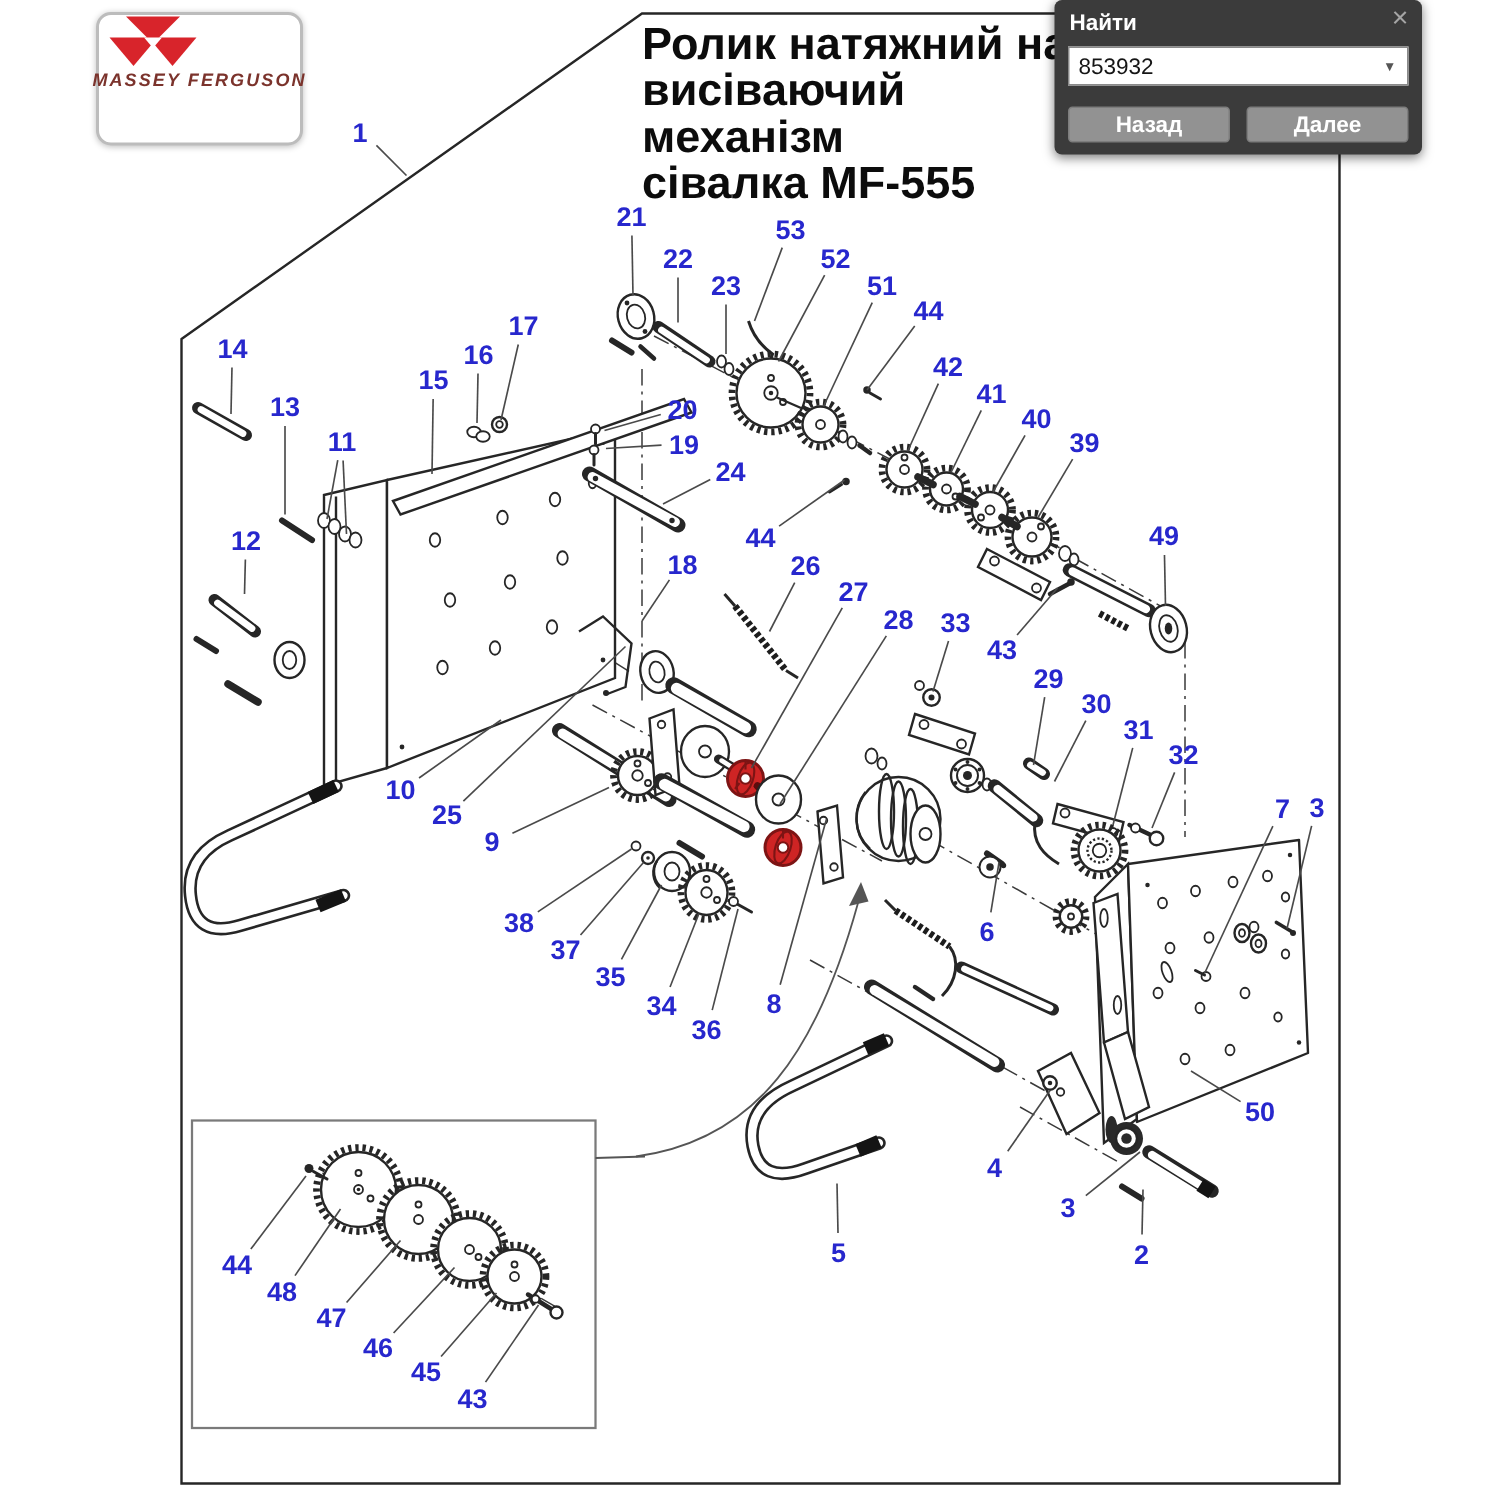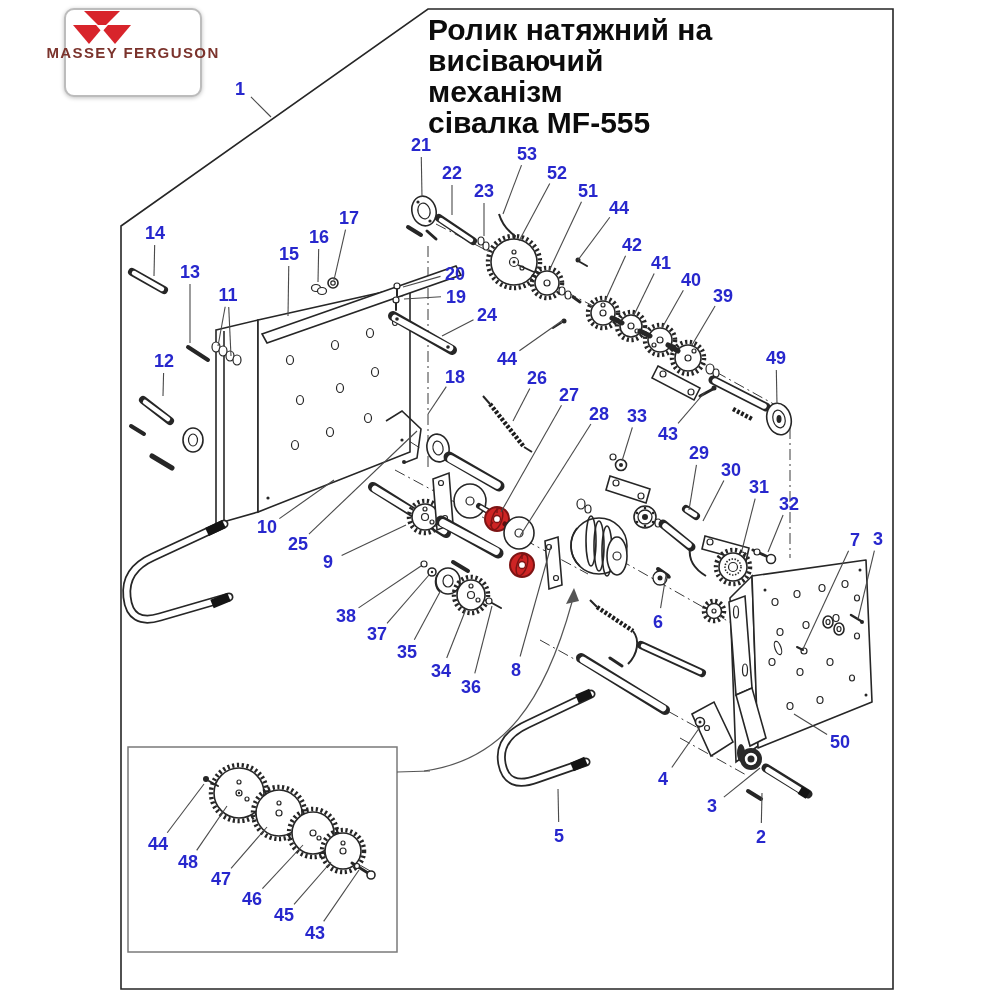--- a/index.html
+++ b/index.html
@@ -4,21 +4,21 @@
 <style>
   html,body{margin:0;padding:0;background:#fff;width:1000px;height:1000px;
     font-family:"Liberation Sans",sans-serif;position:relative;overflow:hidden;}
   #stage{position:absolute;left:0;top:0;width:1000px;height:1000px;}
   svg{position:absolute;left:0;top:0;}
 
   
   .logo-box{position:absolute;left:64px;top:8px;width:134px;height:85px;background:#fff;
     border:2px solid #bcbcbc;border-radius:10px;box-shadow:0 1px 4px rgba(0,0,0,.25);
     display:flex;flex-direction:column;align-items:center;justify-content:center;gap:3px;}
-  .logo-brand{font-size:15px;font-weight:bold;letter-spacing:1.4px;color:#7b332c;white-space:nowrap;}
+  .logo-brand{font-size:12px;font-weight:bold;letter-spacing:1.4px;color:#7b332c;white-space:nowrap;font-style:italic;}
 
   
   .page-title{position:absolute;left:428px;top:14px;width:300px;font-size:30px;line-height:31px;
     font-weight:bold;color:#0c0c0c;white-space:pre-line;}
 
   
   .find-panel{position:absolute;left:703px;top:0;width:245px;height:103px;background:#3b3b3b;
     border-radius:5px;box-shadow:0 2px 7px rgba(0,0,0,.5);}
   .find-title{position:absolute;left:10px;top:7px;color:#fff;font-weight:bold;font-size:15px;}
   .find-close{position:absolute;right:9px;top:3px;color:#a5a5a5;font-size:19px;line-height:19px;cursor:pointer;}
@@ -551,14 +551,24 @@
     <polygon points="33,15 65,15 49,34" fill="#d8242b"></polygon>
     <polygon points="30,15 42,15 36,22" fill="#fff"></polygon>
   </svg>
   <div class="logo-brand">MASSEY FERGUSON</div>
 </div>
 
 <div class="page-title">Ролик натяжний на
 висіваючий механізм
 сівалка MF-555</div>
 
-
+<div class="find-panel">
+  <span class="find-title">Найти</span>
+  <span class="find-close">×</span>
+  <div class="find-input-wrap">
+    <input class="find-input" type="text" value="853932" style="">
+    <span class="find-caret">▼</span>
+  </div>
+  <button class="find-btn btn-back">Назад</button>
+  <button class="find-btn btn-next">Далее</button>
 </div>
 
+</div>
+
 </body></html>

